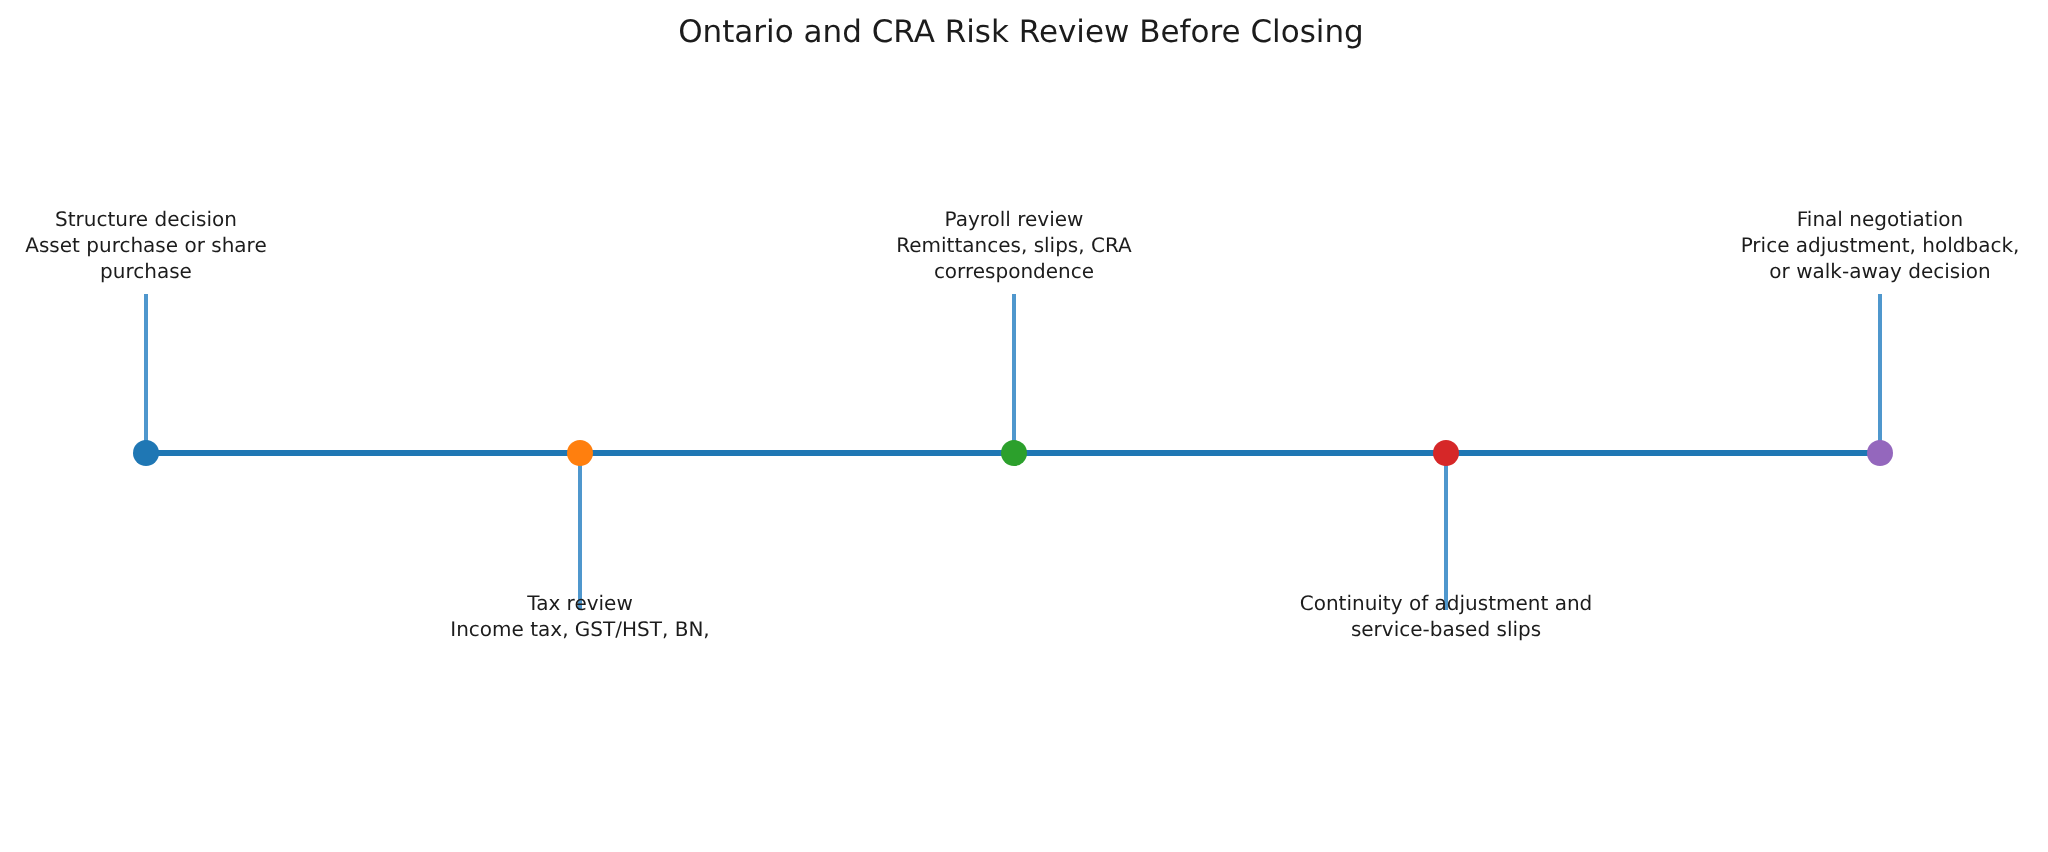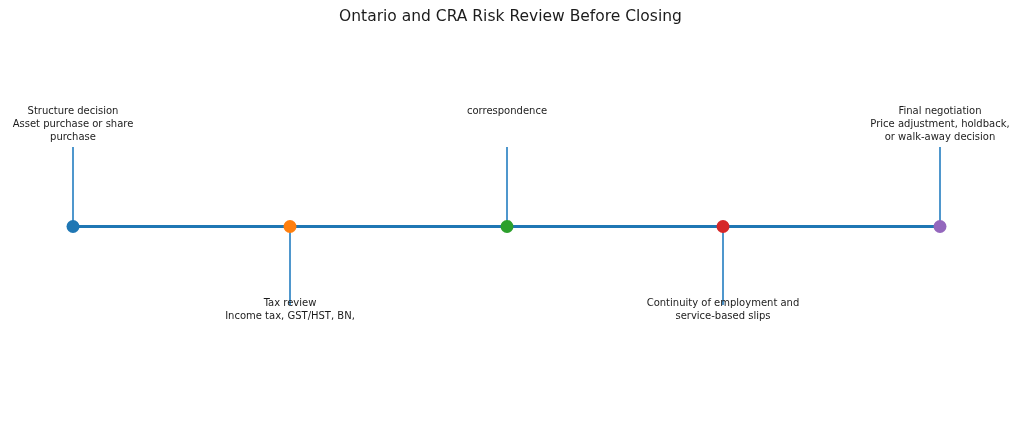--- a/index.html
+++ b/index.html
@@ -88,29 +88,31 @@
   <div class="label below">
     <div>Tax review</div>
     <div>Income tax, GST/HST, BN,</div>
   </div>
 </div>
 
 <div class="milestone m2">
   <div class="stem up" style="background: rgb(79, 151, 205);"></div>
   <div class="dot" style="background: rgb(44, 160, 44);"></div>
   <div class="label above">
+    <div>Payroll review</div>
+    <div>Remittances, slips, CRA</div>
     <div>correspondence</div>
   </div>
 </div>
 
 <div class="milestone m3">
   <div class="stem down" style="background: rgb(79, 151, 205);"></div>
   <div class="dot" style="background: rgb(214, 39, 40);"></div>
   <div class="label below">
-    <div>Continuity of employment and</div>
+    <div>Continuity of adjustment and</div>
     <div>service-based slips</div>
   </div>
 </div>
 
 <div class="milestone m4">
   <div class="stem up" style="background: rgb(79, 151, 205);"></div>
   <div class="dot" style="background: rgb(148, 103, 189);"></div>
   <div class="label above">
     <div>Final negotiation</div>
     <div>Price adjustment, holdback,</div>

